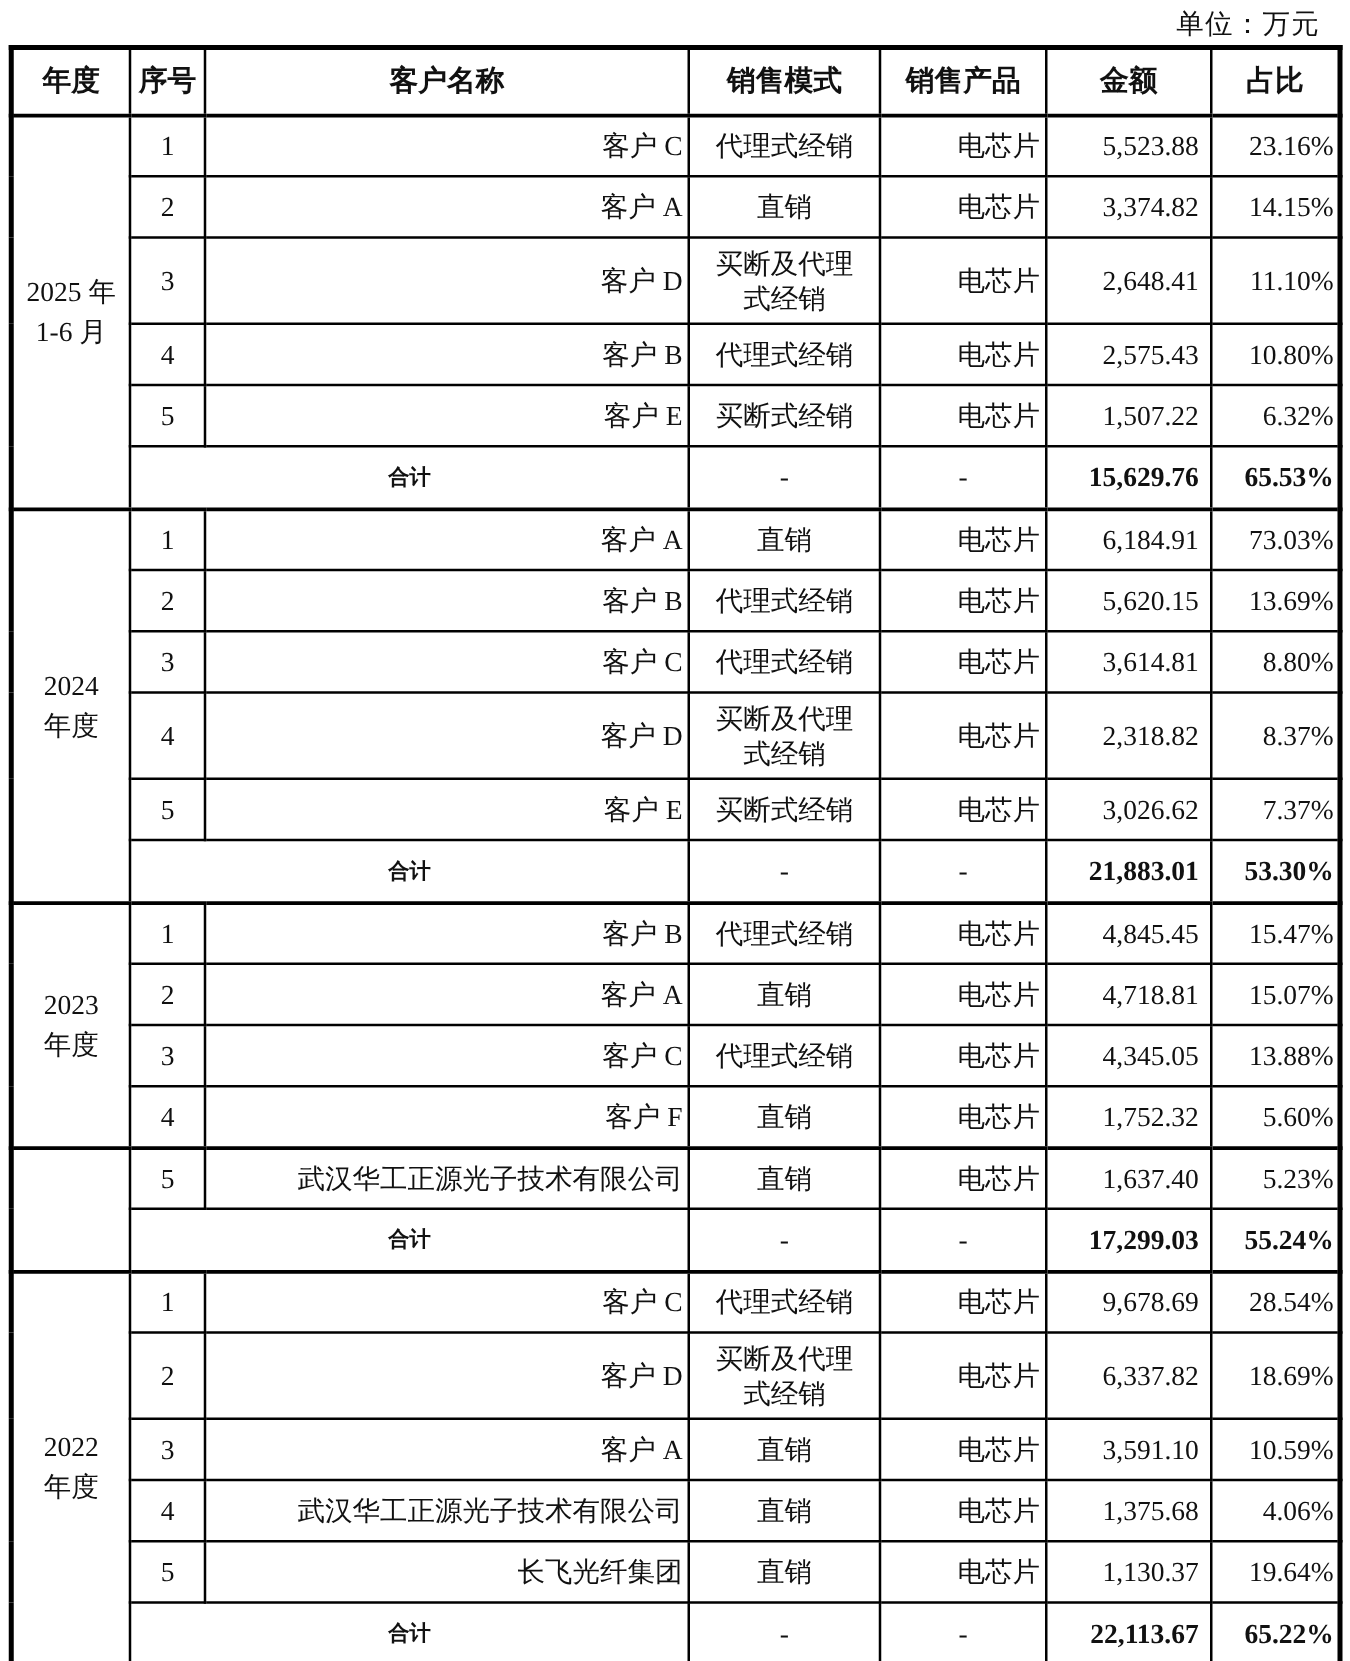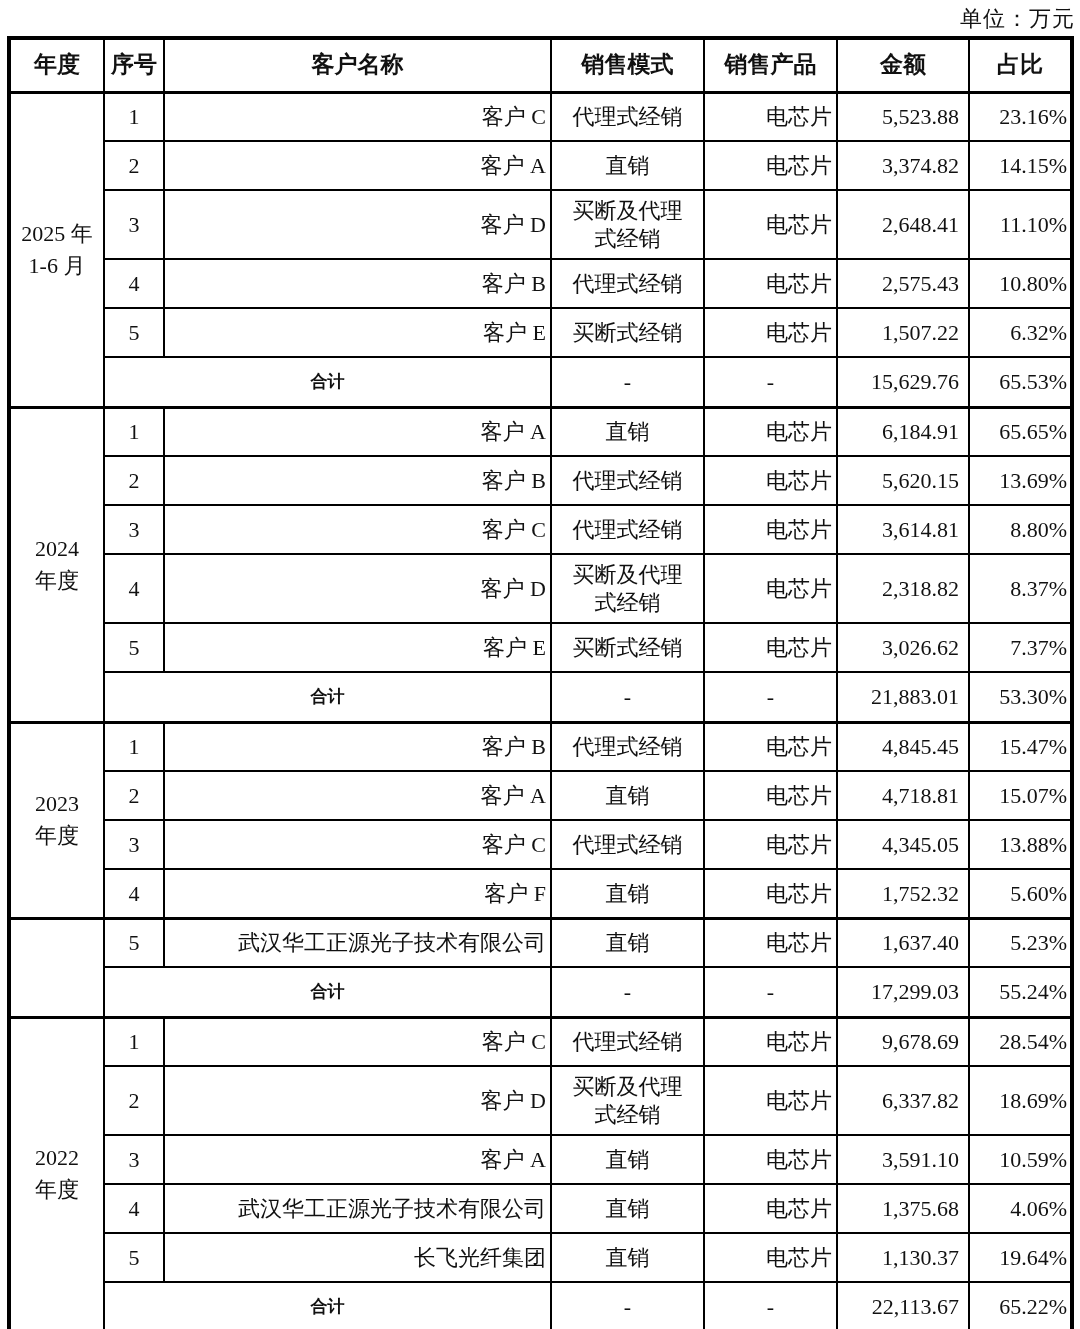--- a/index.html
+++ b/index.html
@@ -6,21 +6,21 @@
   html, body {
     margin: 0;
     padding: 0;
     background: #ffffff;
     font-family: "Liberation Serif", "DejaVu Serif", serif;
     color: #111111;
   }
   .page {
     width: 1080px;
     height: 1329px;
-    padding: 6px 1px 0 7px;
+    padding: 6px 20px 0 7px;
     background: #ffffff;
   }
   .unit-line {
     text-align: right;
     font-size: 22px;
     letter-spacing: 1px;
     padding-right: 4px;
     height: 30px;
     line-height: 26px;
   }
@@ -53,21 +53,21 @@
     white-space: pre-line;
     line-height: 1.45;
   }
   td.no-cell { text-align: center; }
   td.customer-cell { text-align: right; padding-left: 6px; }
   td.mode-cell { text-align: center; white-space: pre-line; }
   td.product-cell { text-align: right; }
   td.amount-cell { text-align: right; padding-right: 9px; }
   td.share-cell { text-align: right; padding-right: 3px; }
   td.dash-cell { text-align: center; }
-  .bold { font-weight: normal; margin-left: 29px; }
+  .bold { font-weight: bold; margin-left: 29px; }
   td.total-label-cell { text-align: center; font-weight: bold; font-size: 17px; }
 </style>
 </head>
 <body>
 
 <div class="page">
 
   <div class="unit-line">单位：万元</div>
 
   <table class="sales-table">
@@ -145,21 +145,21 @@
       </tr>
 
       <tr class="sec-top">
         <td class="year-cell" rowspan="6">2024
 年度</td>
         <td class="no-cell">1</td>
         <td class="customer-cell">客户 A</td>
         <td class="mode-cell">直销</td>
         <td class="product-cell">电芯片</td>
         <td class="amount-cell">6,184.91</td>
-        <td class="share-cell">65.65%</td>
+        <td class="share-cell">73.03%</td>
       </tr>
       <tr>
         <td class="no-cell">2</td>
         <td class="customer-cell">客户 B</td>
         <td class="mode-cell">代理式经销</td>
         <td class="product-cell">电芯片</td>
         <td class="amount-cell">5,620.15</td>
         <td class="share-cell">13.69%</td>
       </tr>
       <tr>

